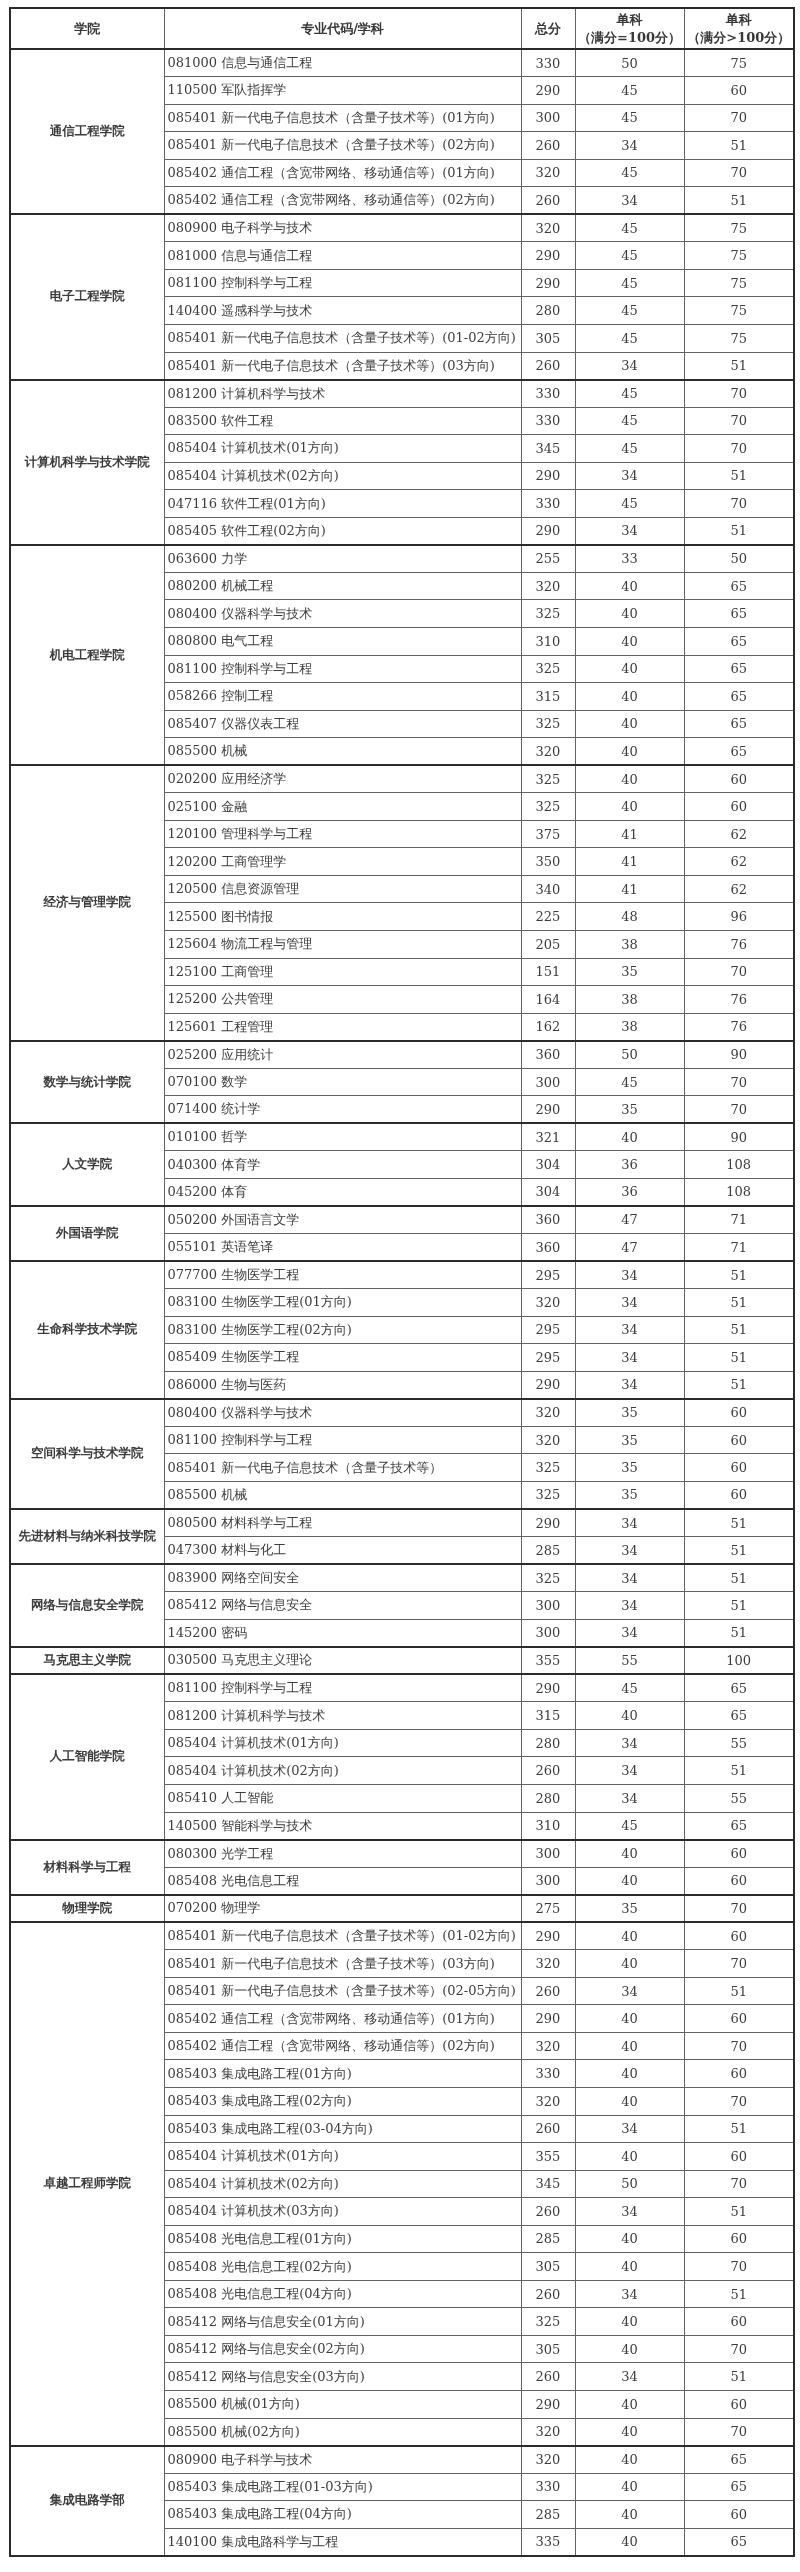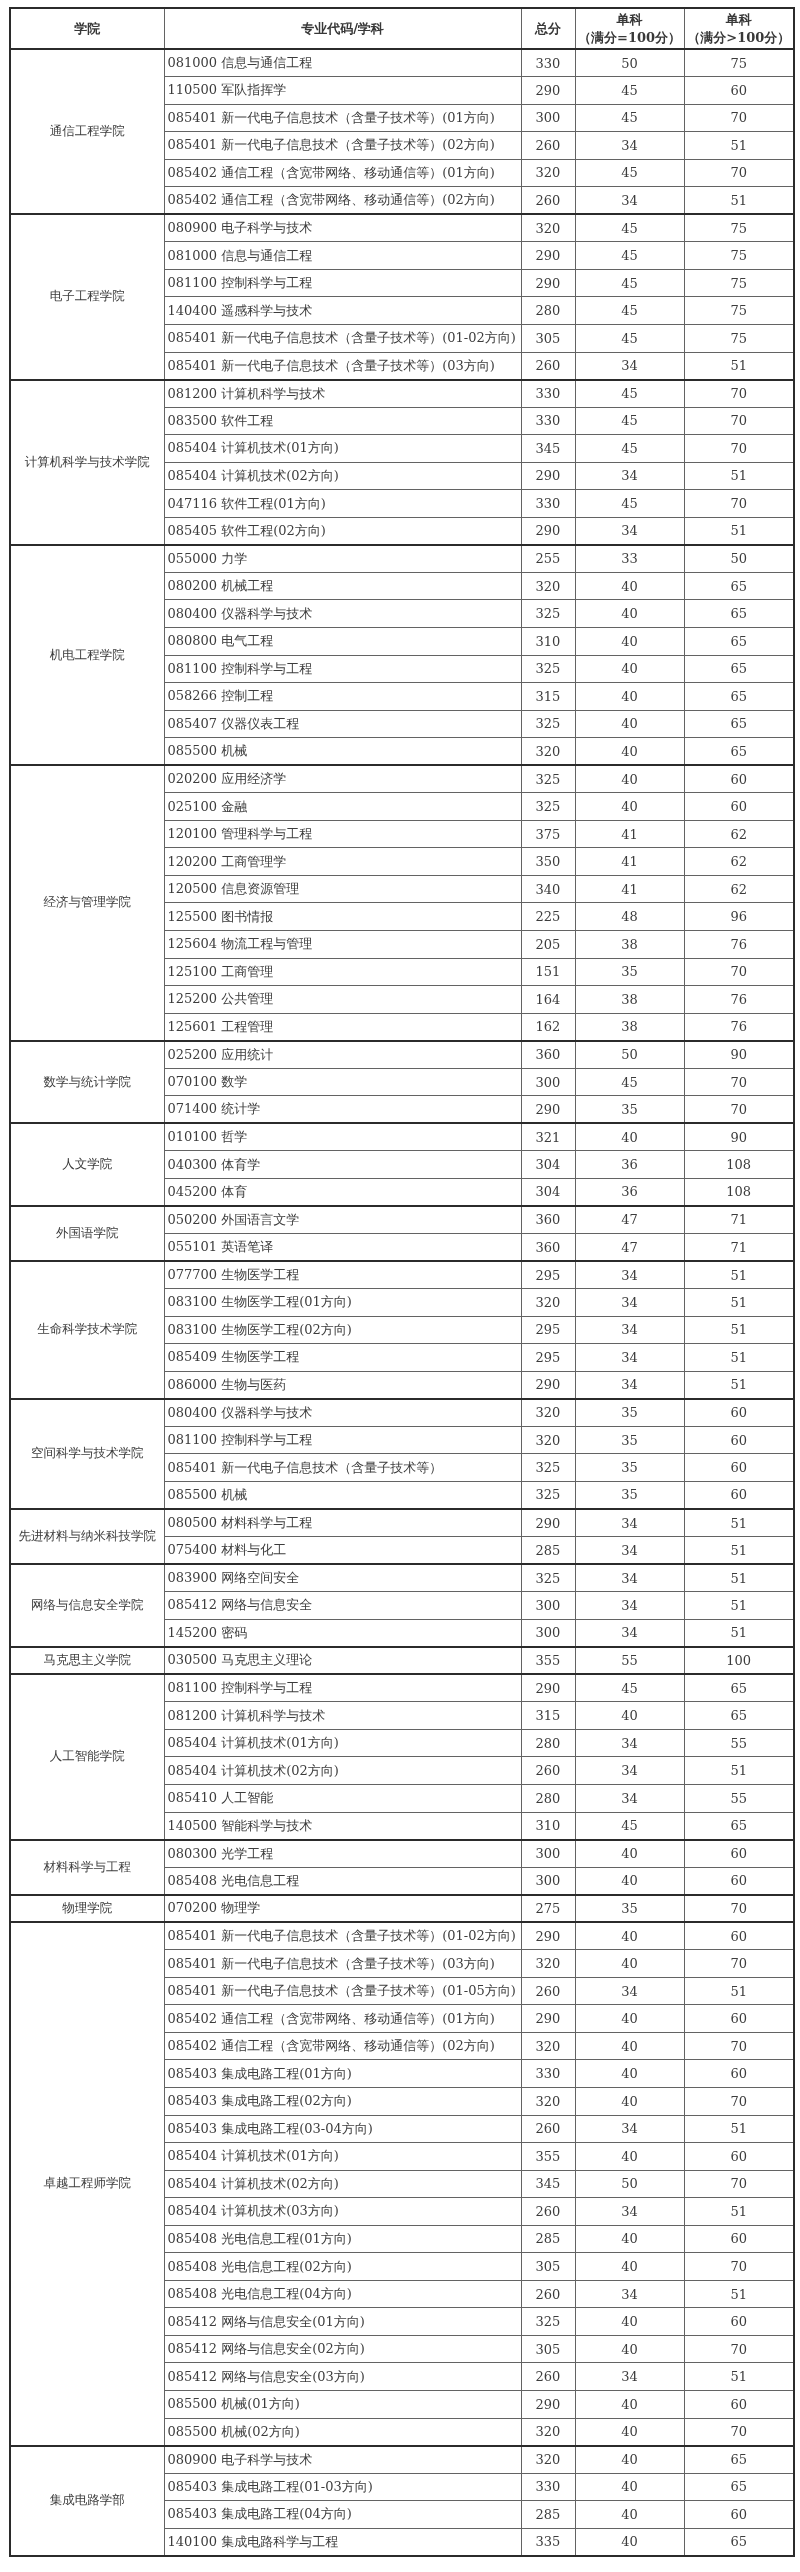--- a/index.html
+++ b/index.html
@@ -33,20 +33,21 @@
     text-align: center;
     line-height: 1.35;
     border-bottom: 2px solid #2b2b2b;
     color: #383838;
   }
   .tbl tbody tr { height: 27.55px; }
   td.college {
     text-align: center;
     font-size: 12.5px;
     padding: 0 1px;
+    font-weight: bold;
   }
   td.major {
     text-align: left;
     font-size: 13px;
     padding-left: 3px;
   }
   td.num {
     text-align: center;
     font-size: 13px;
   }
@@ -185,21 +186,21 @@
         <td class="num">70</td>
       </tr>
       <tr>
         <td class="major">085405 软件工程(02方向)</td>
         <td class="num">290</td>
         <td class="num">34</td>
         <td class="num">51</td>
       </tr>
       <tr class="group-start">
         <td class="college" rowspan="8">机电工程学院</td>
-        <td class="major">055000 力学</td>
+        <td class="major">063600 力学</td>
         <td class="num">255</td>
         <td class="num">33</td>
         <td class="num">50</td>
       </tr>
       <tr>
         <td class="major">080200 机械工程</td>
         <td class="num">320</td>
         <td class="num">40</td>
         <td class="num">65</td>
       </tr>
@@ -408,21 +409,21 @@
         <td class="num">60</td>
       </tr>
       <tr class="group-start">
         <td class="college" rowspan="2">先进材料与纳米科技学院</td>
         <td class="major">080500 材料科学与工程</td>
         <td class="num">290</td>
         <td class="num">34</td>
         <td class="num">51</td>
       </tr>
       <tr>
-        <td class="major">075400 材料与化工</td>
+        <td class="major">047300 材料与化工</td>
         <td class="num">285</td>
         <td class="num">34</td>
         <td class="num">51</td>
       </tr>
       <tr class="group-start">
         <td class="college" rowspan="3">网络与信息安全学院</td>
         <td class="major">083900 网络空间安全</td>
         <td class="num">325</td>
         <td class="num">34</td>
         <td class="num">51</td>
@@ -510,21 +511,21 @@
         <td class="num">40</td>
         <td class="num">60</td>
       </tr>
       <tr>
         <td class="major">085401 新一代电子信息技术（含量子技术等）(03方向)</td>
         <td class="num">320</td>
         <td class="num">40</td>
         <td class="num">70</td>
       </tr>
       <tr>
-        <td class="major">085401 新一代电子信息技术（含量子技术等）(01-05方向)</td>
+        <td class="major">085401 新一代电子信息技术（含量子技术等）(02-05方向)</td>
         <td class="num">260</td>
         <td class="num">34</td>
         <td class="num">51</td>
       </tr>
       <tr>
         <td class="major">085402 通信工程（含宽带网络、移动通信等）(01方向)</td>
         <td class="num">290</td>
         <td class="num">40</td>
         <td class="num">60</td>
       </tr>

